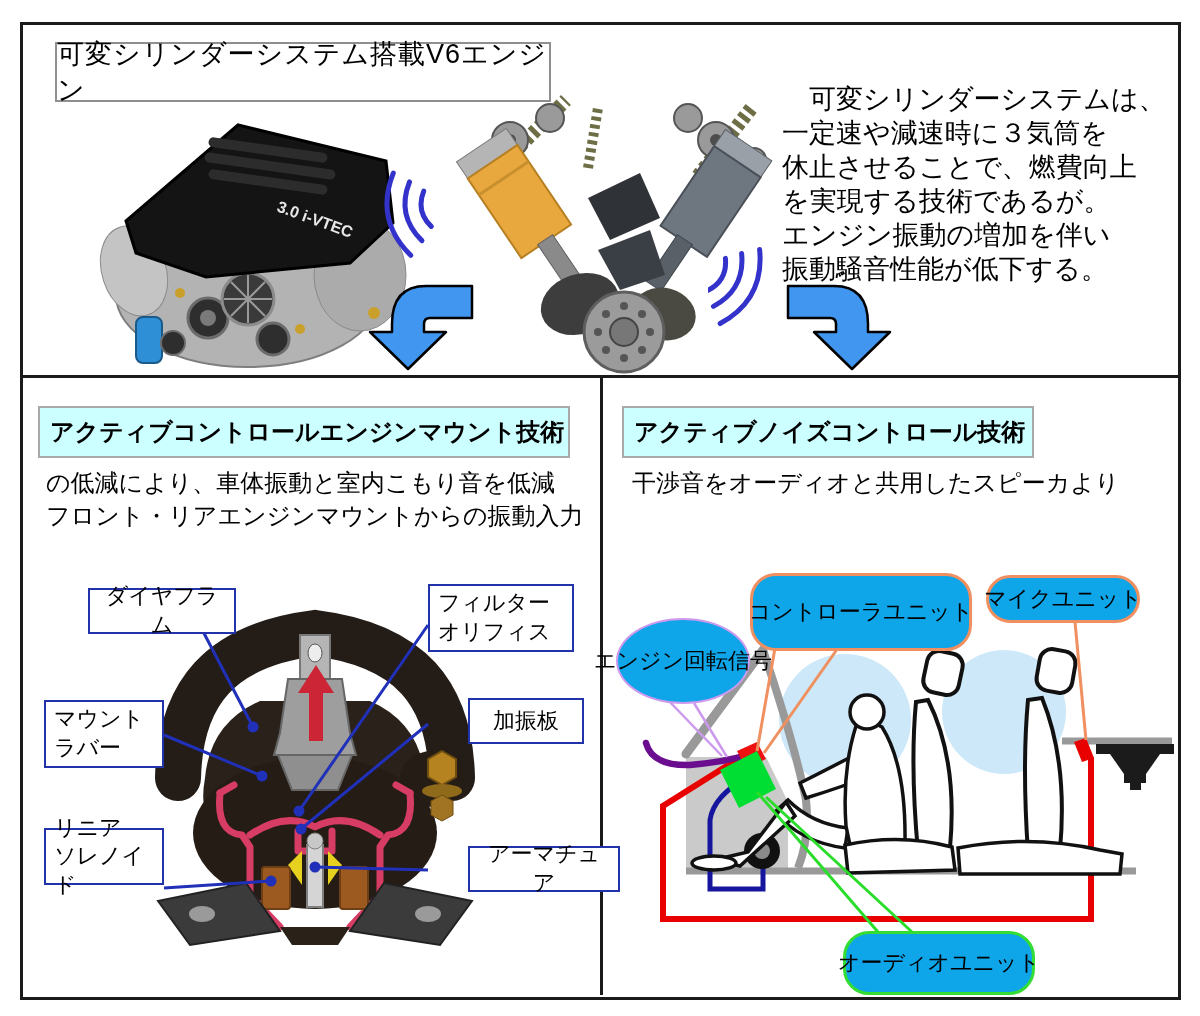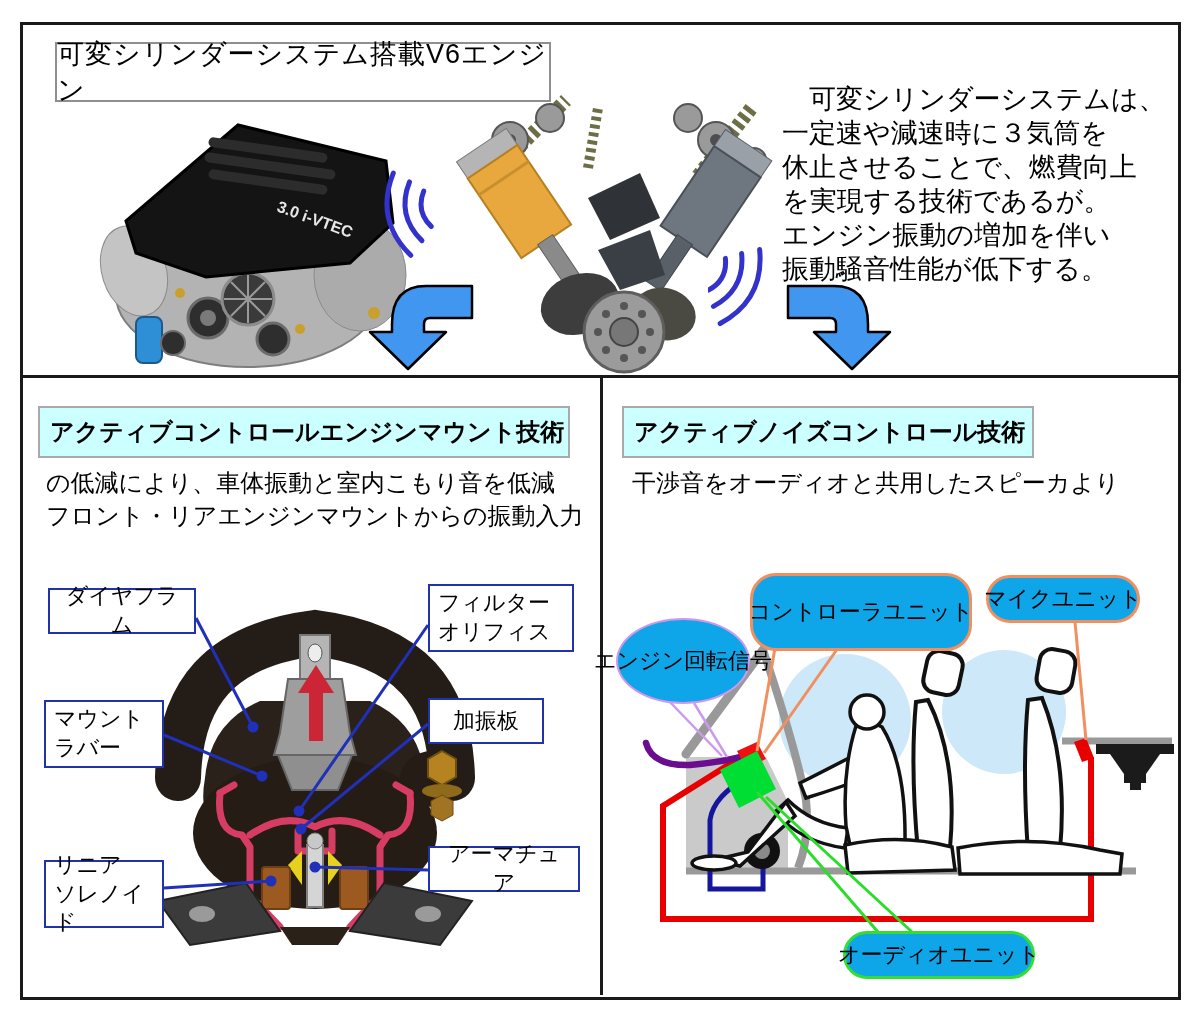--- a/index.html
+++ b/index.html
@@ -10,21 +10,21 @@
   .divider{background:#1a1a1a;}
   .title-box{border:2px solid #8f8f8f;display:flex;align-items:center;justify-content:center;
              font-size:27px;letter-spacing:1px;}
   .intro{font-size:27px;line-height:34px;white-space:nowrap;}
   .cyan-header{background:#CCFFFF;border:2px solid #A9A9A9;font-weight:bold;font-size:24px;
                display:flex;align-items:center;padding:4px 10px;box-sizing:border-box;white-space:nowrap;}
   .desc{font-size:24px;line-height:33px;white-space:nowrap;}
   .label-box{background:#fff;border:2px solid #2233AA;font-size:22px;line-height:1.3;
              display:flex;flex-direction:column;justify-content:center;box-sizing:border-box;
              padding:2px 8px;z-index:3;}
-  .label-box.center{align-items:center;text-align:center;}
+  .label-box.center{align-items:center;text-align:center;margin-left:40px;}
   .callout{background:#0ea5e9;display:flex;flex-direction:row;justify-content:center;align-items:center;
            font-size:22px;line-height:1.3;box-sizing:border-box;z-index:3;text-align:center;white-space:nowrap;}
   .co-orange{border:3px solid #F09060;border-radius:26px;}
   .co-violet{border:2.5px solid #CC99EE;border-radius:50%;}
   .co-green{border:3px solid #33DD33;border-radius:26px;}
   svg{display:block;}
   #overlay{z-index:2;pointer-events:none;}
   .art{z-index:1;}
   .txt{z-index:3;}
 </style>
@@ -200,21 +200,21 @@
   <span>フィルター</span>
   <span>オリフィス</span>
 </div>
 <div class="abs label-box" style="left:44px;top:700px;width:120px;height:68px;">
   <span>マウント</span>
   <span>ラバー</span>
 </div>
 <div class="abs label-box center" style="left:428px;top:698px;width:116px;height:46px;">
   <span>加振板</span>
 </div>
-<div class="abs label-box" style="left:44px;top:860px;width:120px;height:68px;">
+<div class="abs label-box" style="left:44px;top:828px;width:120px;height:57px;">
   <span>リニア</span>
   <span>ソレノイド</span>
 </div>
 <div class="abs label-box center" style="left:428px;top:846px;width:152px;height:46px;">
   <span>アーマチュア</span>
 </div>
 
 <div class="abs cyan-header txt" style="left:622px;top:406px;width:412px;height:52px;">
   <span>アクティブノイズコントロール技術</span>
 </div>
@@ -308,15 +308,15 @@
 <div class="abs callout co-violet" style="left:616px;top:618px;width:134px;height:86px;">
   <span>エンジン</span>
   <span>回転信号</span>
 </div>
 <div class="abs callout co-orange" style="left:750px;top:573px;width:222px;height:78px;">
   <span>コントローラユニット</span>
 </div>
 <div class="abs callout co-orange" style="left:986px;top:575px;width:154px;height:48px;">
   <span>マイクユニット</span>
 </div>
-<div class="abs callout co-green" style="left:843px;top:931px;width:192px;height:48px;">
+<div class="abs callout co-green" style="left:843px;top:931px;width:192px;height:64px;">
   <span>オーディオユニット</span>
 </div>
 
 </body></html>

